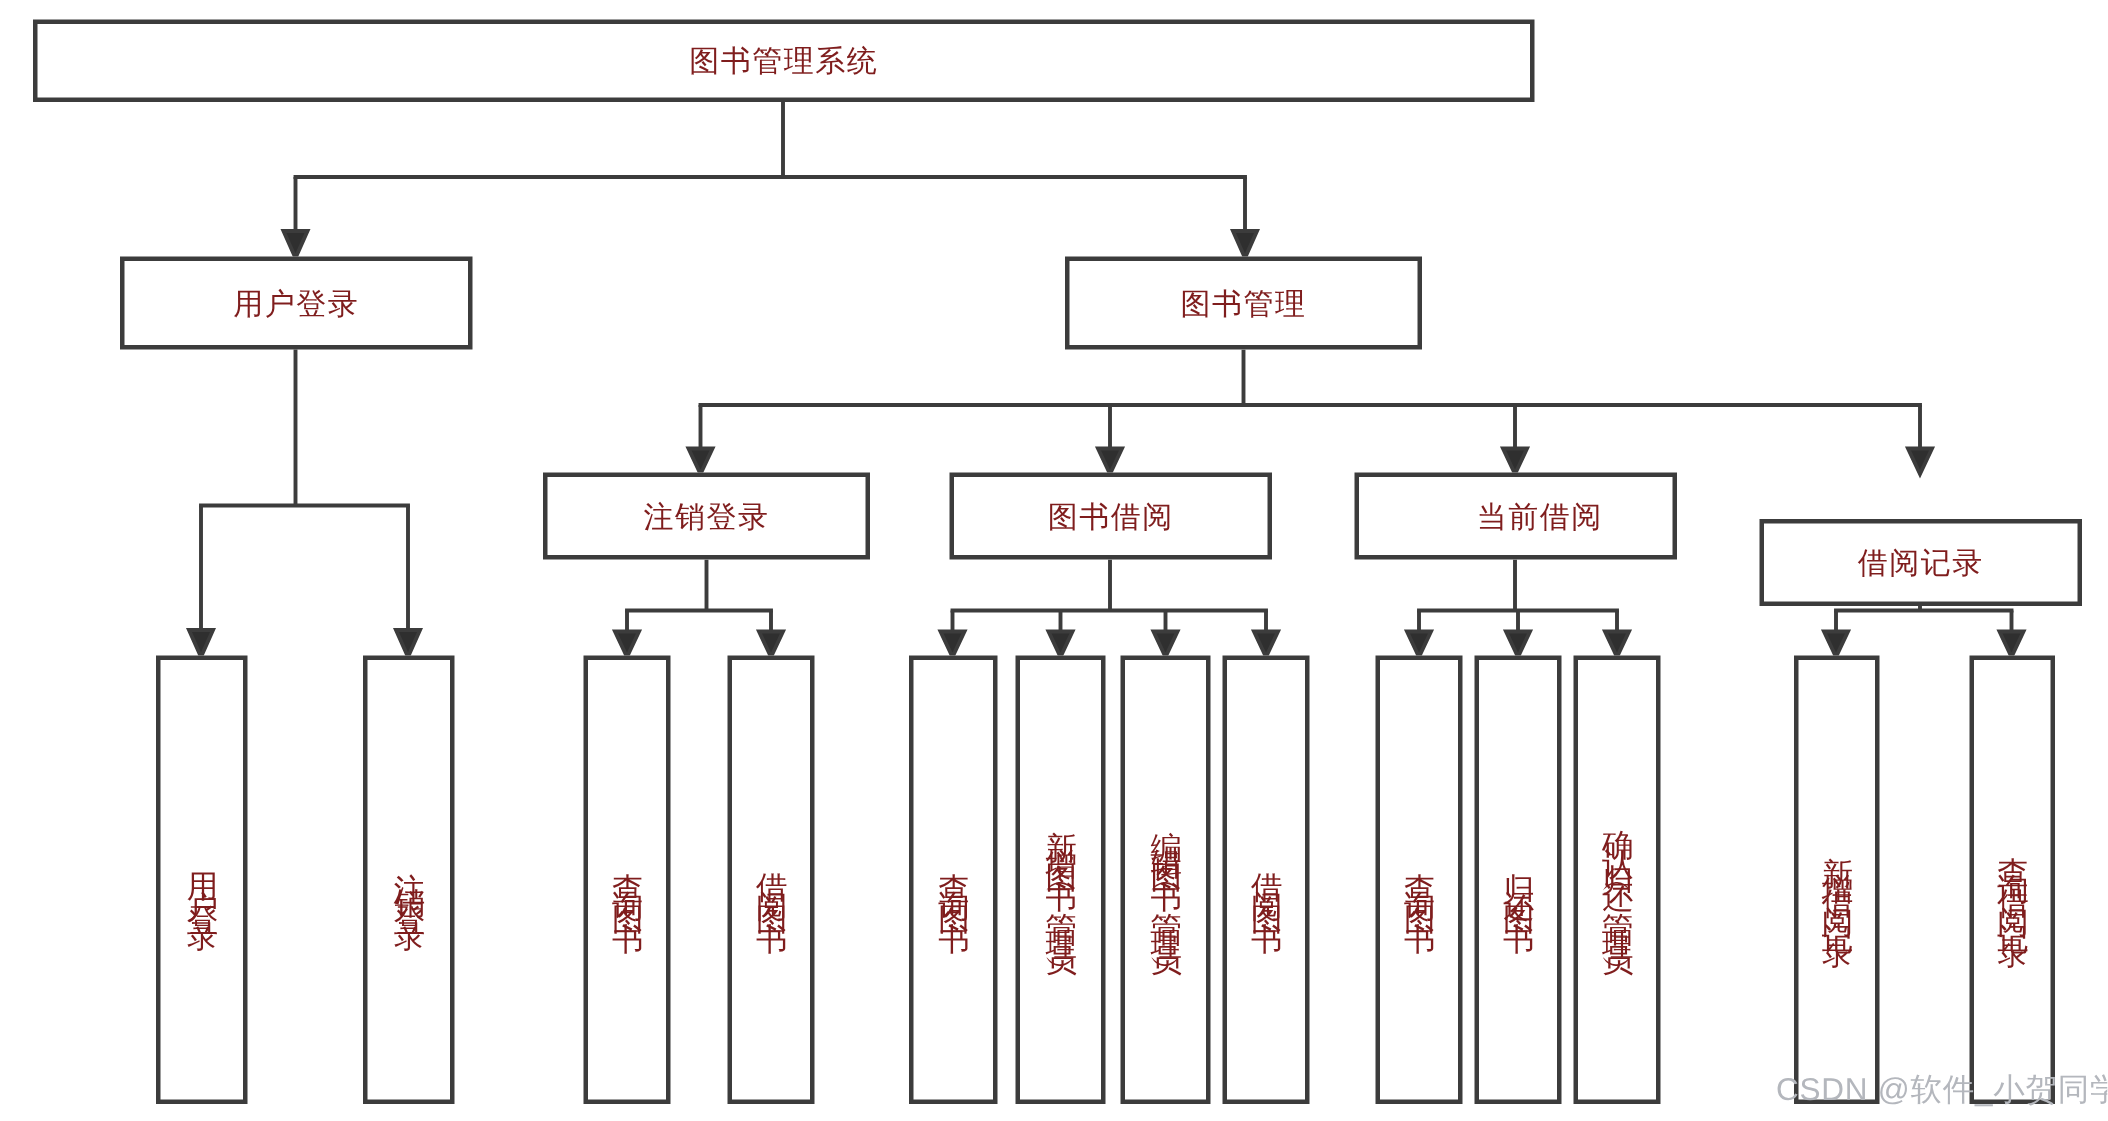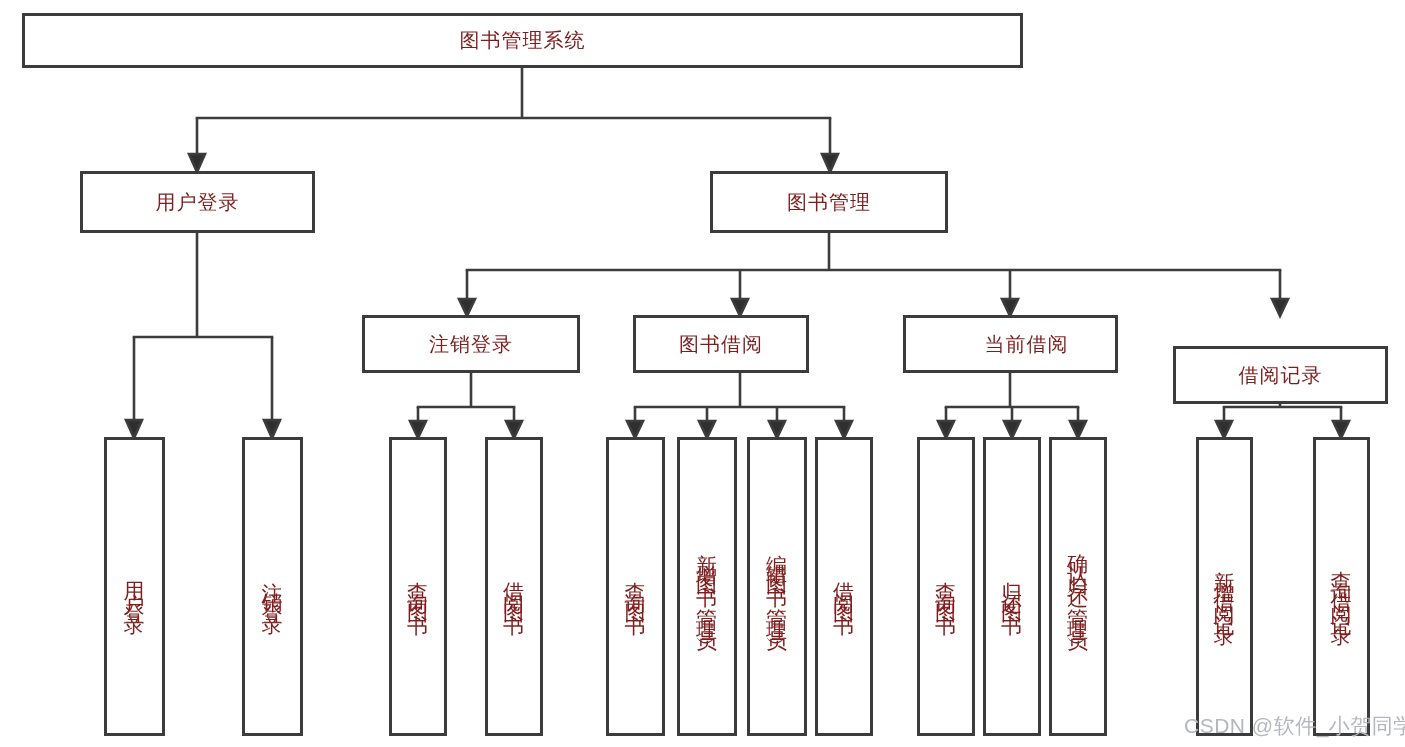--- a/index.html
+++ b/index.html
@@ -121,21 +121,21 @@
   <div class="box" style="left:80px;top:171px;width:235px;height:62px;">
     <span>用户登录</span>
   </div>
   <div class="box" style="left:710px;top:171px;width:238px;height:62px;">
     <span>图书管理</span>
   </div>
 
   <div class="box" style="left:362px;top:315px;width:218px;height:58px;">
     <span>注销登录</span>
   </div>
-  <div class="box" style="left:633px;top:315px;width:176px;height:58px;text-align:center;">
+  <div class="box" style="left:633px;top:315px;width:215px;height:58px;text-align:center;">
     <span>图书借阅</span>
   </div>
   <div class="box" style="left:903px;top:315px;width:215px;height:58px;padding-left:32px;">
     <span>当前借阅</span>
   </div>
   <div class="box" style="left:1173px;top:315px;width:215px;height:58px;margin-top:31px;">
     <span>借阅记录</span>
   </div>
 
   <div class="box leaf" style="left:104px;width:61px;">

